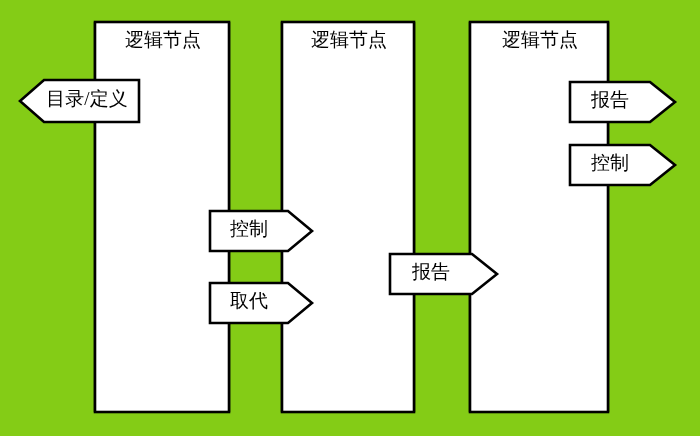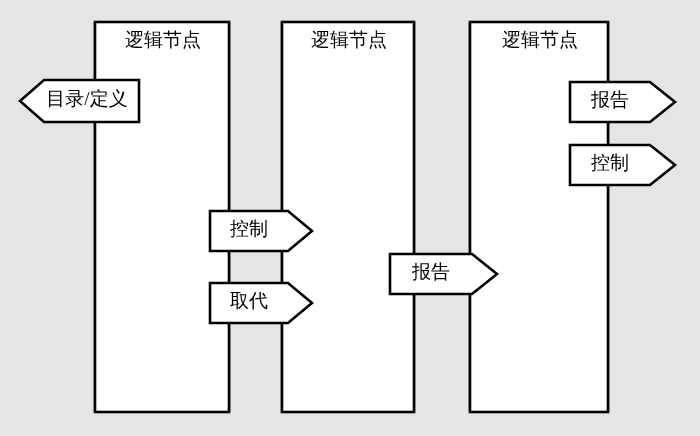--- a/index.html
+++ b/index.html
@@ -7,21 +7,21 @@
     padding: 0;
     background: #ffffff;
   }
   body {
     font-family: "Liberation Serif", "DejaVu Serif", serif;
   }
   #diagram-root {
     position: relative;
     width: 700px;
     height: 436px;
-    background: #e5e5e5;
+    background: #84cc16;
     overflow: hidden;
   }
   #diagram-svg {
     position: absolute;
     left: 0;
     top: 0;
     width: 700px;
     height: 436px;
   }
   .node-box {

